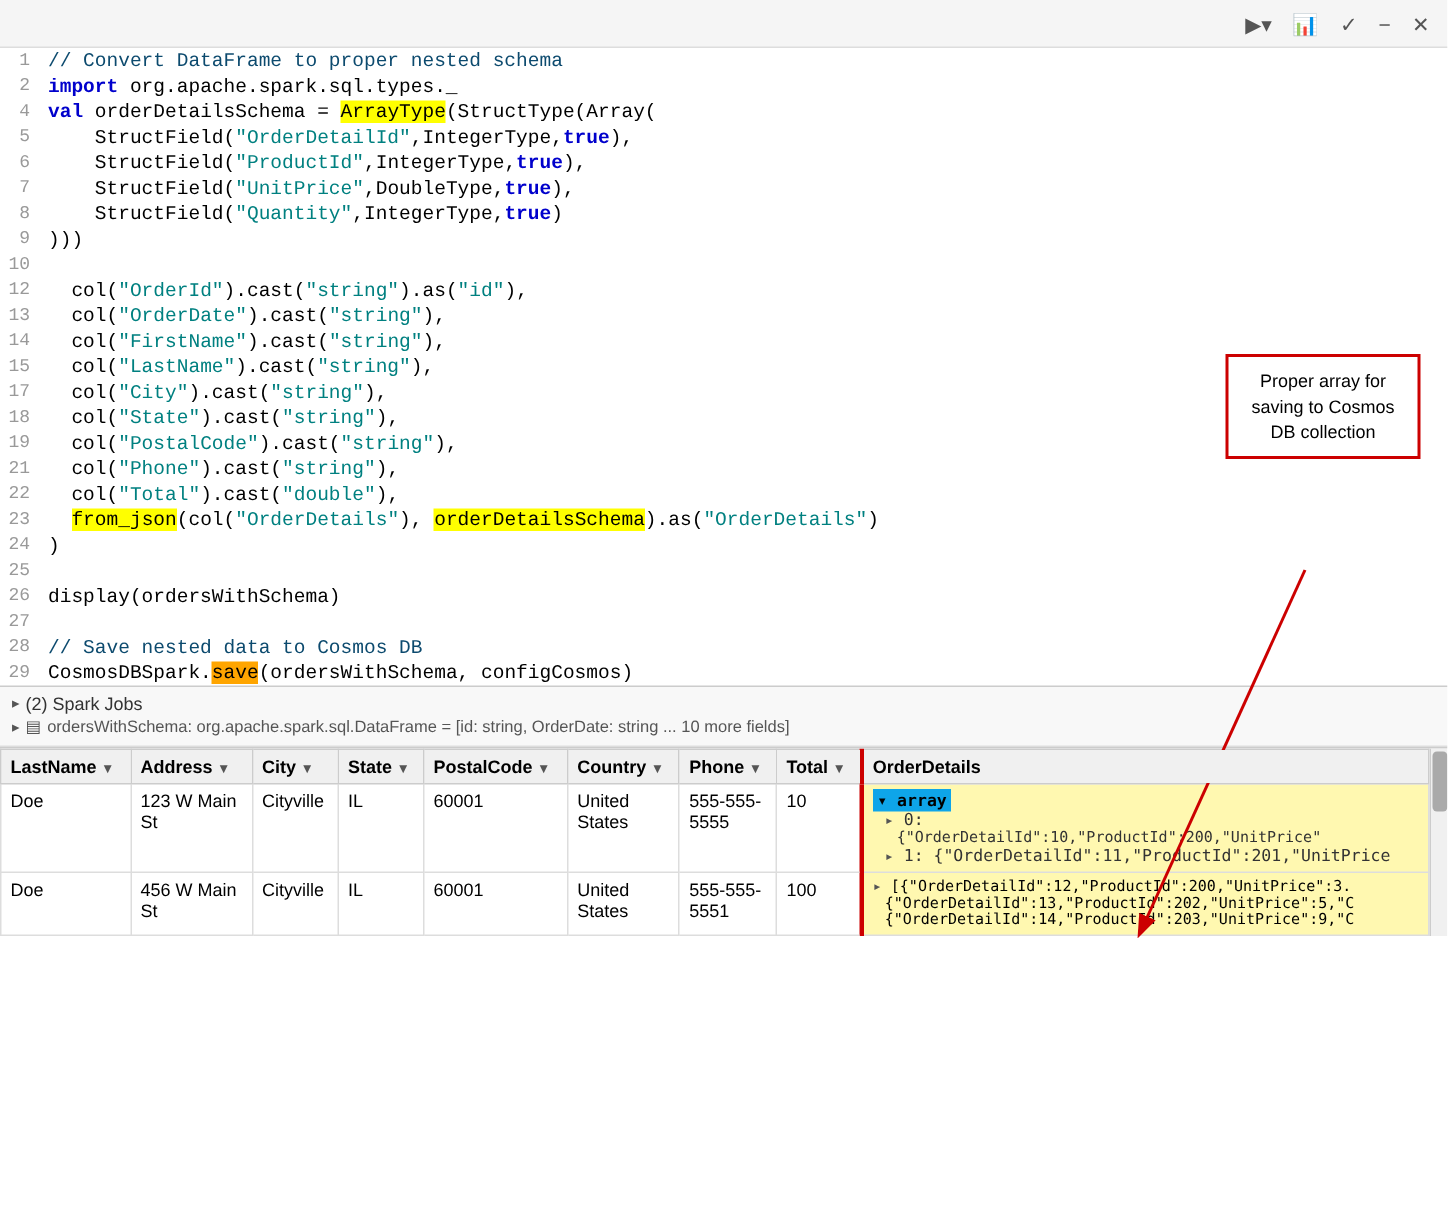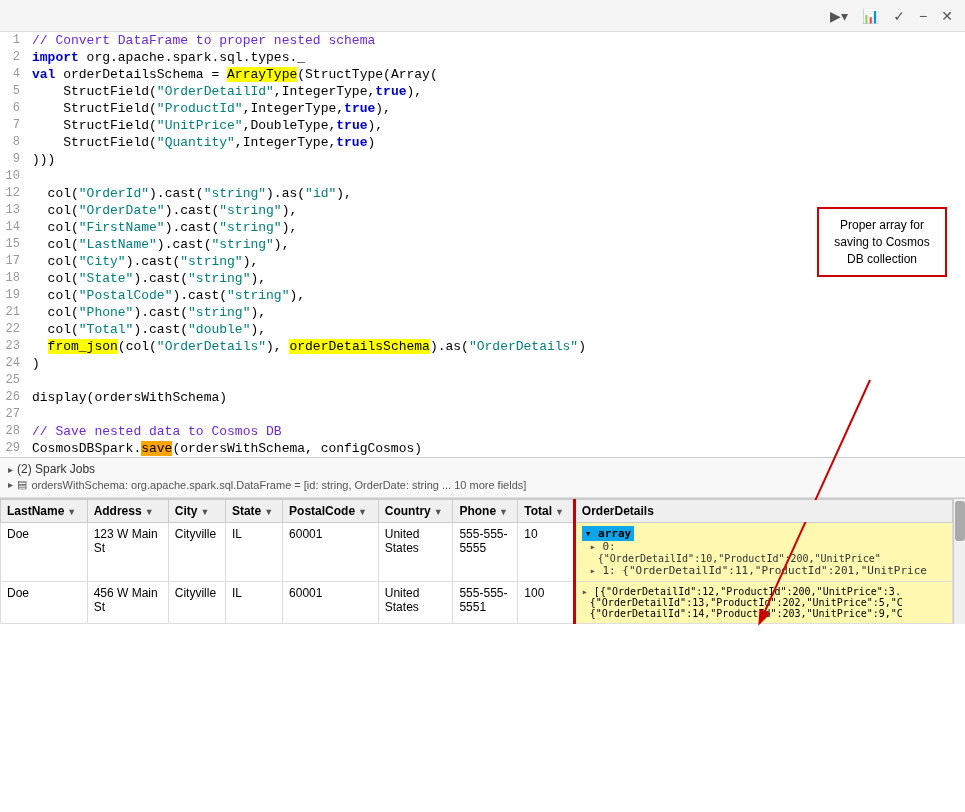--- a/index.html
+++ b/index.html
@@ -57,21 +57,21 @@
       font-size: 12px;
     }
     .line-content {
       display: table-cell;
       padding: 1px 4px;
       white-space: pre;
       font-size: 13px;
       vertical-align: top;
     }
     .kw { color: #0000cc; font-weight: bold; text-align: right; }
-    .comment { color: #6d28d9; }
+    .comment { color: #0c4a6e; }
     .str { color: #008080; }
     .hl-yellow { background: #ffff00; }
     .hl-orange { background: #ffa500; color: #000; }
 
     
     .annotation-box {
       position: absolute;
       right: 20px;
       top: 480px;
       background: white;
@@ -303,21 +303,21 @@
       <div class="line-content"><span class="comment">// Save nested data to Cosmos DB</span></div>
     </div>
 
     <div class="code-line">
       <div class="line-num">29</div>
       <div class="line-content">CosmosDBSpark.<span class="hl-orange">save</span>(ordersWithSchema, configCosmos)</div>
     </div>
 
   </div>
 
-  <div class="annotation-box" style="top:175px; right:18px;">
+  <div class="annotation-box" style="top:204px; right:18px;">
     <span>Proper array for saving to Cosmos DB collection</span>
   </div>
 
   <svg style="position:absolute; right:0; top:0; width:965px; height:640px; pointer-events:none; overflow:visible;">
     <defs>
       <marker id="arrowhead" markerWidth="8" markerHeight="6" refX="6" refY="3" orient="auto">
         <polygon points="0 0, 8 3, 0 6" fill="#cc0000"></polygon>
       </marker>
     </defs>
     <line x1="870" y1="348" x2="760" y2="590" stroke="#cc0000" stroke-width="2" marker-end="url(#arrowhead)"></line>

